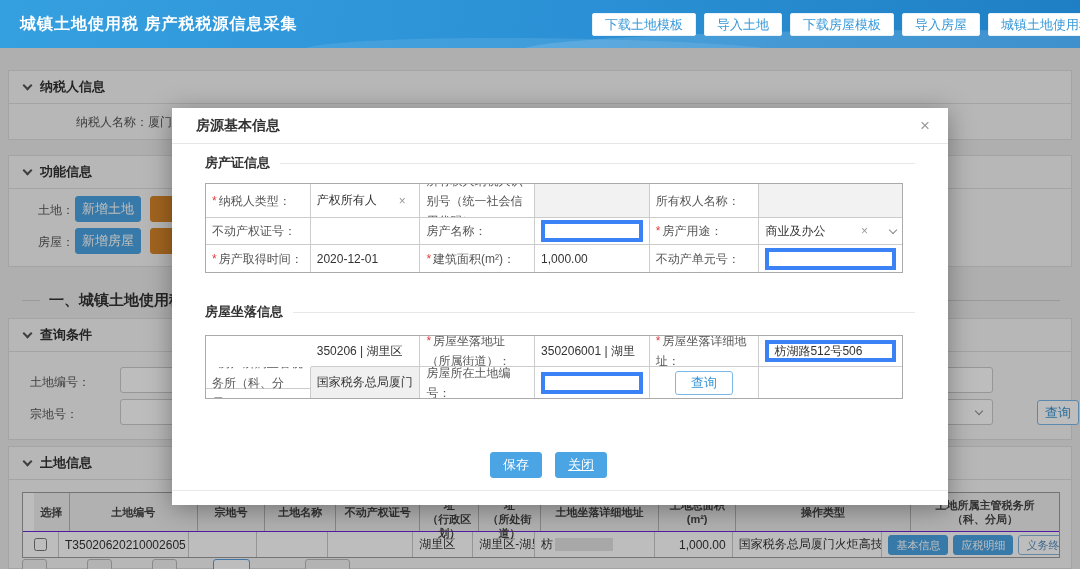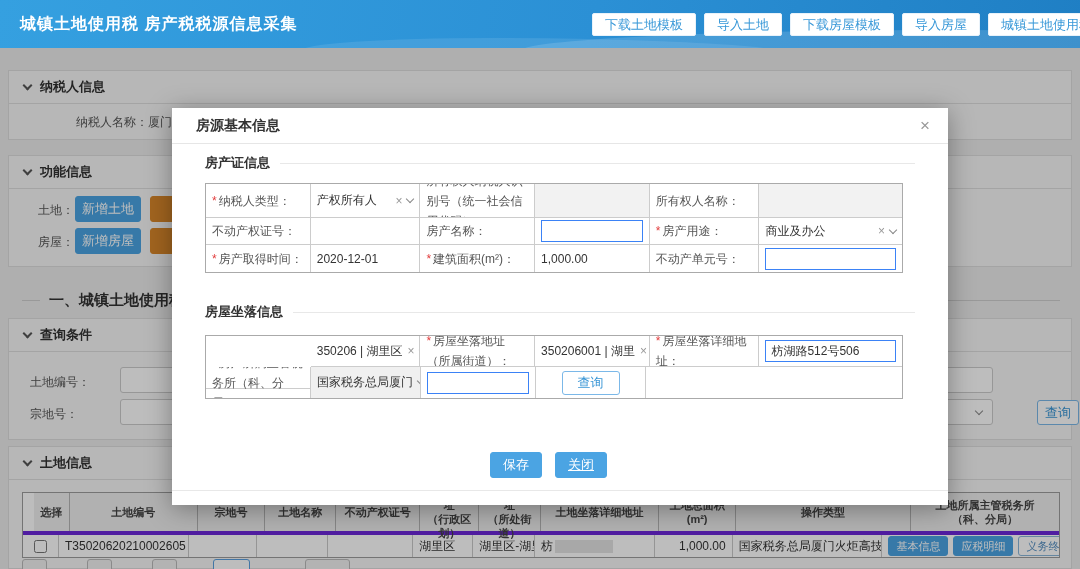--- a/index.html
+++ b/index.html
@@ -45,21 +45,21 @@
            display:flex;align-items:center;justify-content:flex-end;padding-right:10px;}
   .chev-sm{width:6px;height:6px;border-left:1.5px solid #888;border-bottom:1.5px solid #888;
            transform:rotate(-45deg);margin-top:-3px;}
 
   
   .ltable{position:absolute;left:22px;top:492px;width:1038px;background:#fff;border:1px solid #9d9d9d;}
   .lhead{display:flex;height:38px;background:#efefef;margin-left:11px;}
   .hcell{border-right:1px solid #b5b5b5;display:flex;align-items:center;justify-content:center;
          text-align:center;font-size:11px;line-height:14px;color:#444;font-weight:bold;white-space:pre-line;}
   .hcell:last-child{border-right:none;}
-  .lrow{display:flex;height:26px;border-top:4px solid #6d28d9;background:#fff;}
+  .lrow{display:flex;height:26px;border-top:1px solid #6d28d9;background:#fff;}
   .dcell{border-right:1px solid #c9c9c9;display:flex;align-items:center;padding:0 6px;font-size:12px;
          color:#333;overflow:hidden;white-space:nowrap;}
   .dcell:last-child{border-right:none;}
   .dcell.center{justify-content:center;}
   .dcell.num{justify-content:flex-end;}
   .redact{display:inline-block;width:58px;height:13px;background:#e3e3e3;margin-left:2px;}
   .act-btn{height:20px;line-height:18px;padding:0 7px;font-size:11px;border-radius:3px;margin-right:5px;
            cursor:pointer;white-space:nowrap;}
   .act-solid{background:#4ba4e3;color:#fff;border:1px solid #4ba4e3;}
   .act-outline{background:#fff;color:#5b93c4;border:1px solid #8ab6d9;}
@@ -77,25 +77,25 @@
   .legend .lg-l{flex:1;border-top:1px solid #e8e8e8;}
   .ftable{position:absolute;left:33px;width:698px;border:1px solid #aaa;}
   .frow{display:flex;}
   .fcell{border-right:1px solid #ccc;border-bottom:1px solid #ccc;display:flex;align-items:center;
          padding:2px 6px;font-size:12px;color:#555;overflow:hidden;}
   .frow .fcell:last-child{border-right:none;}
   .ftable .frow:last-child .fcell{border-bottom:none;}
   .fcell.lab{line-height:20px;}
   .fcell.readonly{background:#f2f2f2;}
   .req{color:#e23d3d;margin-right:2px;}
-  .selwrap{flex:1;height:100%;display:flex;align-items:center;color:#333;gap:5px;}
+  .selwrap{flex:1;height:100%;display:flex;align-items:center;color:#333;gap:22px;}
   .selwrap .val{flex:1;white-space:nowrap;overflow:hidden;}
   .selwrap .clr{color:#999;font-size:12px;cursor:pointer;}
   .fcell.greysel{background:#f0f0f0;}
-  .inbox{flex:1;height:22px;border:1px solid #3b82f6;background:#fff;display:flex;align-items:center;
+  .inbox{flex:1;height:22px;border:4px solid #3b82f6;background:#fff;display:flex;align-items:center;
          padding:0 5px;color:#333;white-space:nowrap;overflow:hidden;}
   .fcell .q-btn{width:58px;height:24px;margin:0 auto;}
   .m-foot-line{position:absolute;left:0;top:382px;width:100%;border-top:1px solid #e8e8e8;}
   .m-save{position:absolute;left:318px;top:344px;width:52px;height:26px;}
   .m-closebtn{position:absolute;left:383px;top:344px;width:52px;height:26px;text-decoration:underline;}
 </style>
 </head>
 <body>
 
 <div id="stage">
@@ -315,20 +315,23 @@
         <div class="frow" style="height: 31px;">
           <div class="fcell lab" style="width: 105px;">
             <span><span class="req">*</span>房产所属主管税务所（科、分局）：</span>
           </div>
           <div class="fcell greysel" style="width: 110px;">
             <div class="selwrap">
               <span class="val">国家税务总局厦门</span>
               <span class="chev-sm"></span>
             </div>
           </div>
+          <div class="fcell lab" style="width: 115px;">
+            <span>房屋所在土地编号：</span>
+          </div>
           <div class="fcell" style="width: 115px;">
             <div class="inbox"></div>
           </div>
           <div class="fcell" style="width: 110px;">
             <div class="btn-outline q-btn">查询</div>
           </div>
           <div class="fcell" style="width: 143px;"></div>
         </div>
       </div>
 

